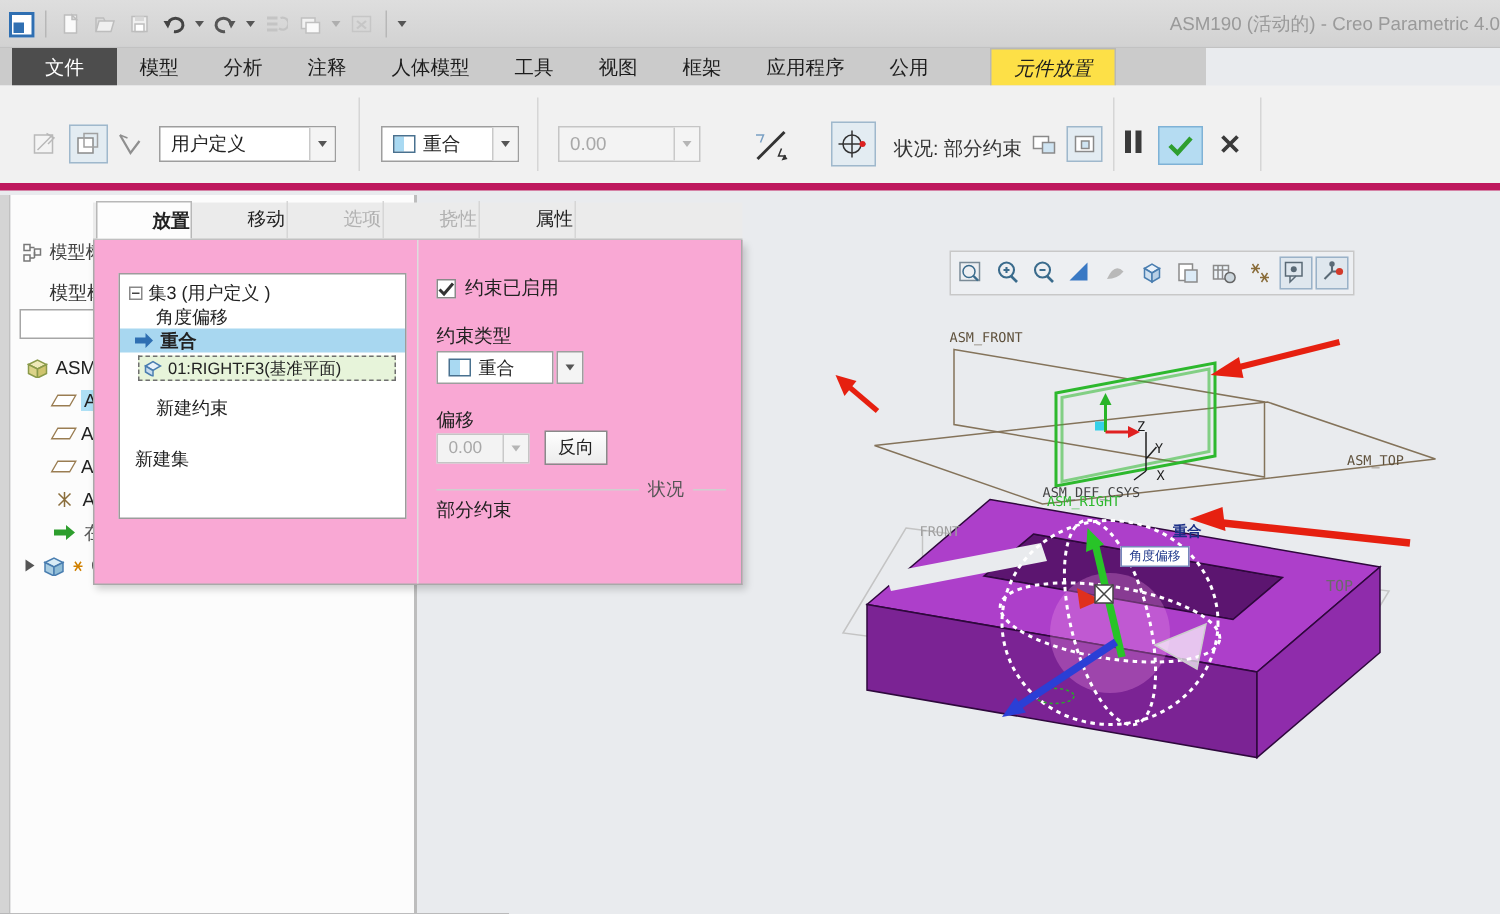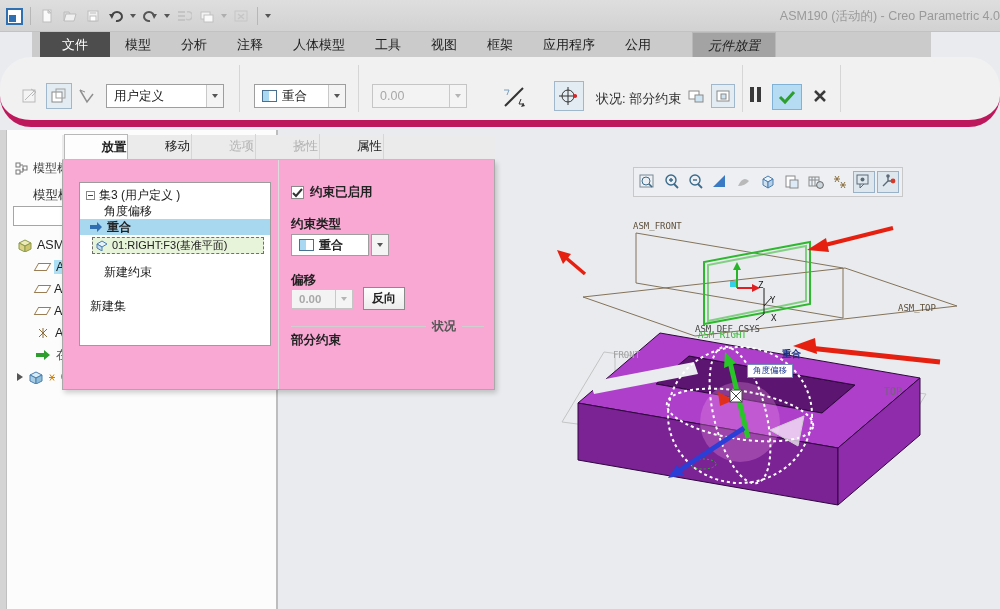--- a/index.html
+++ b/index.html
@@ -12,26 +12,26 @@
   .qat{position:absolute;left:6px;top:5px;display:flex;align-items:center;gap:5px;height:22px;}
   .appicon{width:17px;height:17px;border:2px solid #2f6fb2;background:#fff;position:relative;}
   .appicon i{position:absolute;left:1px;bottom:1px;width:7px;height:7px;background:#2f6fb2;}
   .qsep{width:1px;height:18px;background:#b7b7b7;margin:0 2px;}
   .qbtn{width:18px;height:18px;display:flex;align-items:center;justify-content:center;}
   .caret{width:0;height:0;border-left:3.5px solid transparent;border-right:3.5px solid transparent;border-top:4px solid #555;}
   .caret.dim{border-top-color:#aeaeae;}
   .wintitle{position:absolute;left:0;top:0;width:100%;height:32px;line-height:32px;text-align:right;
             font-size:12.5px;color:#9a9a9a;pointer-events:none;}
   
-  .tabrow{position:absolute;left:0;top:32px;width:899px;height:25px;background:#cbcbcb;display:flex;align-items:flex-end;padding-left:8px;margin-left:32px;}
+  .tabrow{position:absolute;left:0;top:32px;width:804px;height:25px;background:#cbcbcb;display:flex;align-items:flex-end;padding-left:8px;}
   .rtab{height:25px;line-height:25px;padding:0 15px;font-size:13px;color:#1d1d1d;cursor:default;}
   .rtab.file{background:#4d4d4d;color:#fff;padding:0 22px;}
-  .rtab.ctx{margin-left:26px;background:#a3a3a3;font-style:italic;border:1px solid #b8b8b8;border-bottom:none;}
-  
-  .ribbon{position:absolute;left:0;top:57px;width:1000px;height:70px;background:#f1f1f1;border-bottom:7px solid #be185d;border-radius:31px;}
+  .rtab.ctx{margin-left:26px;background:#fde047;font-style:italic;border:1px solid #b8b8b8;border-bottom:none;}
+  
+  .ribbon{position:absolute;left:0;top:57px;width:1000px;height:70px;background:#f1f1f1;border-bottom:5px solid #be185d;}
   .rb-abs{position:absolute;}
   .tool26{width:26px;height:26px;display:flex;align-items:center;justify-content:center;border:1px solid transparent;}
   .tool26.pressed{border:1px solid #9fb8cc;background:#e3ecf2;}
   .vsep{position:absolute;top:8px;bottom:8px;width:1px;background:#d6d6d6;}
   .combo{display:flex;align-items:center;background:#fff;border:1px solid #9e9e9e;height:24px;font-size:12.5px;}
   .combo .val{flex:1;padding:0 7px;display:flex;align-items:center;gap:5px;white-space:nowrap;overflow:hidden;}
   .combo .drop{width:17px;height:100%;display:flex;align-items:center;justify-content:center;border-left:1px solid #c9c9c9;background:#f4f4f4;}
   .combo.disabled{background:#f3f3f3;color:#a8a8a8;border-color:#c5c5c5;}
   .combo.disabled .drop .caret{border-top-color:#b5b5b5;}
   .cicon{width:15px;height:12px;border:1px solid #49718f;background:linear-gradient(90deg,#a9d9f2 50%,#ffffff 50%);flex:0 0 auto;}
@@ -518,21 +518,21 @@
             <span>01:RIGHT:F3(基准平面)</span>
           </div>
           <div class="crow" style="padding-left:24px;margin-top:10px;">
             <span>新建约束</span>
           </div>
           <div class="crow" style="padding-left:10px;margin-top:18px;">
             <span>新建集</span>
           </div>
         </div>
         <div class="pdivider"></div>
-        <div class="pright" style="height:197px;font-weight:bold;">
+        <div class="pright" style="height:197px;">
           <div class="chkrow">
             <span class="chkbox">
               <svg width="11" height="10">
                   <polyline points="1,5 4,8 10,1" fill="none" stroke="#333" stroke-width="2"></polyline>
                 </svg>
               </span>
             <span>约束已启用</span>
           </div>
           <div class="lab-type">约束类型</div>
           <div class="combo small">

